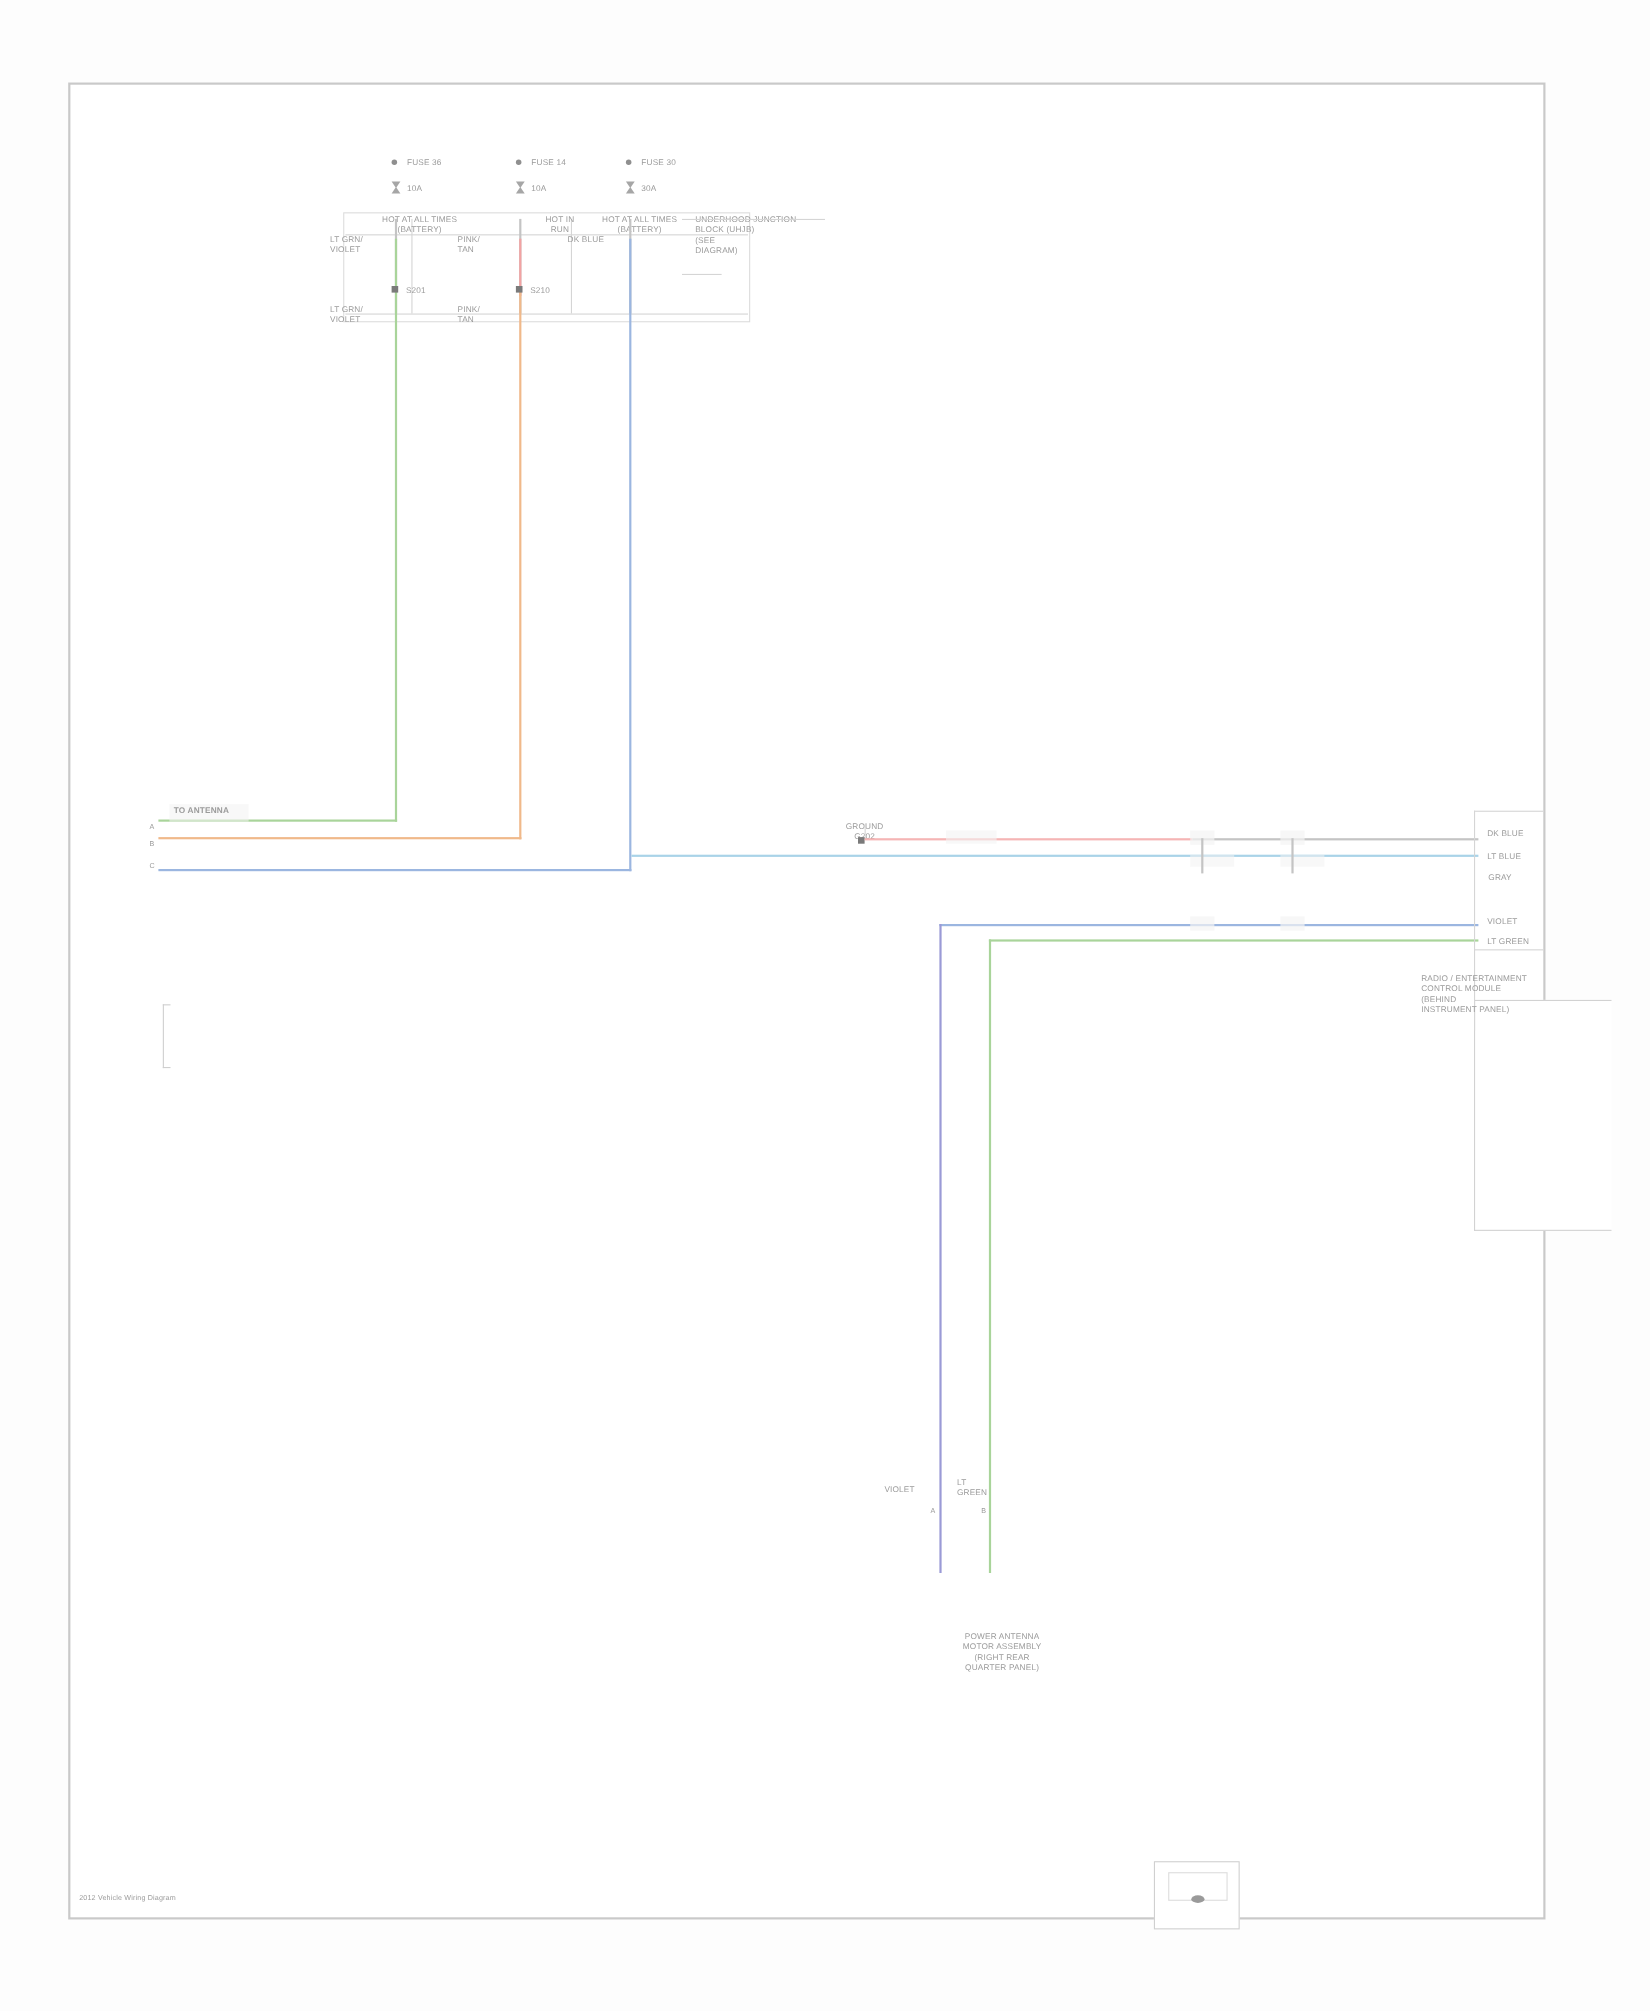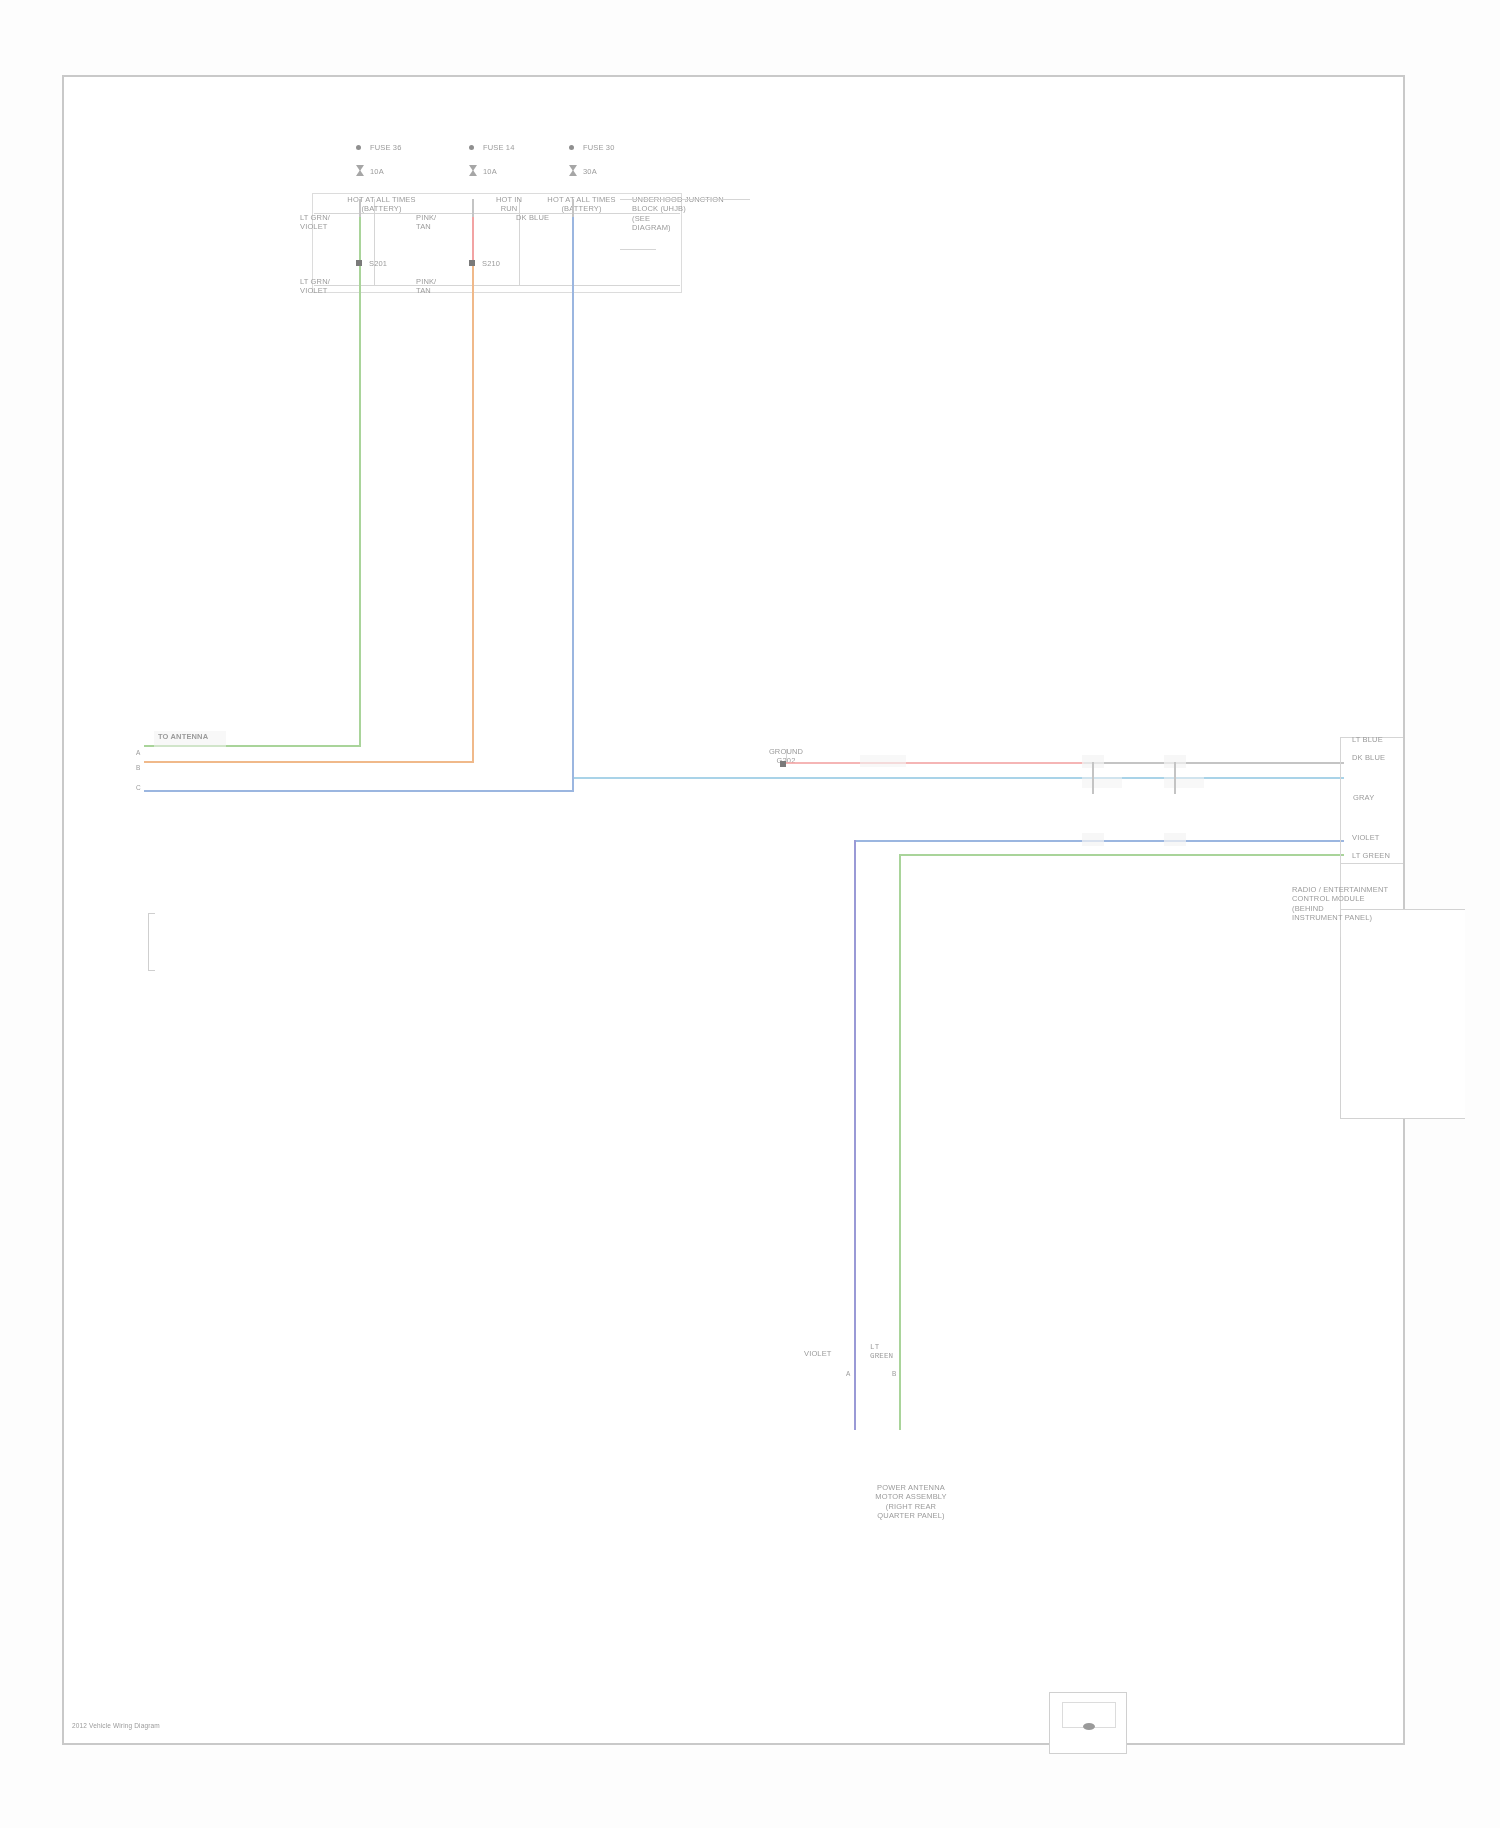--- a/index.html
+++ b/index.html
@@ -165,35 +165,35 @@
   <div class="w wh grn" style="left:835px;top:777px;width:445px;"></div>
   <div class="shade" style="left:1018px;top:756px;width:22px;height:13px;opacity:.7;"></div>
   <div class="shade" style="left:1100px;top:756px;width:22px;height:13px;opacity:.7;"></div>
 
   <div id="module"></div>
   <div class="ln lnv" style="left:1276px;top:660px;height:200px;"></div>
   <div class="ln lnh" style="left:1276px;top:660px;width:63px;"></div>
   <div class="ln lnh" style="left:1276px;top:786px;width:63px;"></div>
 
   <div class="lbl" style="left:1288px;top:676px;">DK BLUE</div>
-  <div class="lbl" style="left:1288px;top:658px;text-align:center;">LT BLUE</div>
+  <div class="lbl" style="left:1288px;top:697px;text-align:center;">LT BLUE</div>
   <div class="lbl" style="left:1276px;top:716px;margin-left:13px;">GRAY</div>
   <div class="lbl" style="left:1288px;top:756px;">VIOLET</div>
   <div class="lbl" style="left:1288px;top:774px;">LT GREEN</div>
 
   <div class="lbl" style="left:1228px;top:808px;width:108px;">RADIO / ENTERTAINMENT
 CONTROL MODULE
 (BEHIND
 INSTRUMENT PANEL)</div>
 
   <div class="w wv pur" style="left:790px;top:763px;height:590px;"></div>
   <div class="w wv grn" style="left:835px;top:777px;height:576px;"></div>
 
   <div class="lbl r" style="left:740px;top:1272px;width:42px;">VIOLET</div>
-  <div class="lbl" style="left:806px;top:1266px;width:42px;font-family:Liberation Mono, monospace;">LT
+  <div class="lbl" style="left:806px;top:1266px;width:42px;">LT
 GREEN</div>
 
   <div id="motor">
     <div id="motorInner"></div>
     <div id="motorSym"></div>
   </div>
   <div class="lbl tiny" style="left:782px;top:1293px;">A</div>
   <div class="lbl tiny" style="left:828px;top:1293px;">B</div>
   <div class="lbl c" style="left:752px;top:1376px;width:190px;">POWER ANTENNA
 MOTOR ASSEMBLY

